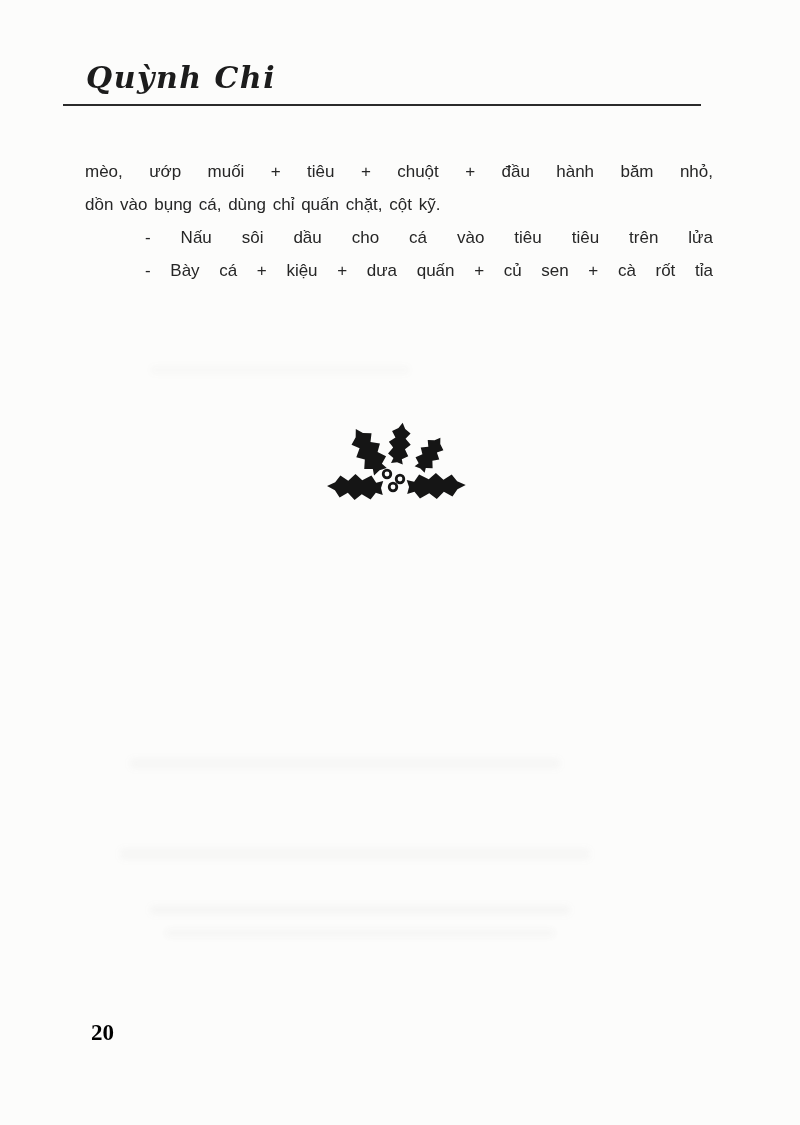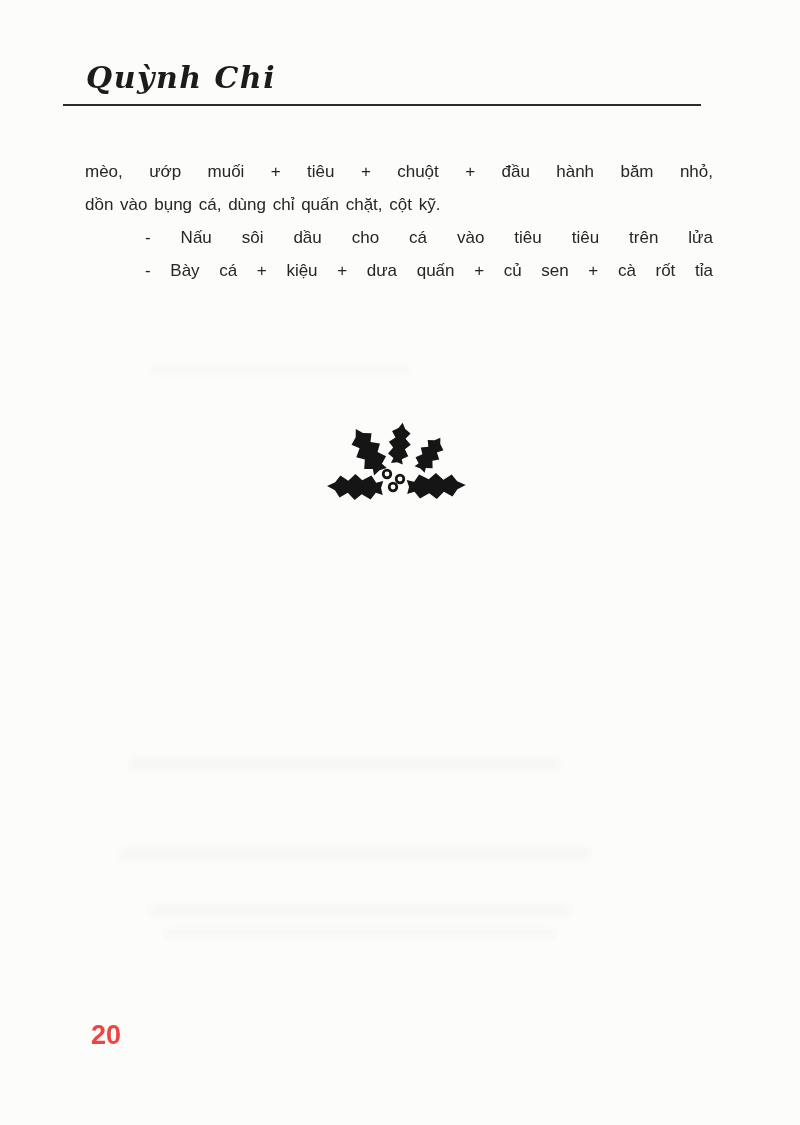--- a/index.html
+++ b/index.html
@@ -59,24 +59,24 @@
     top: 419px;
     width: 148px;
     height: 88px;
   }
 
   
   .page-number {
     position: absolute;
     left: 91px;
     top: 1020px;
-    font-family: Liberation Sans, sans-serif;
+    font-family: Liberation Serif, serif;
     font-weight: 700;
-    font-size: 27px;
-    color: #ef4444;
+    font-size: 23px;
+    color: #000000;
   }
 
   
   .smudge {
     position: absolute;
     background: rgba(110, 110, 110, 0.045);
     filter: blur(3px);
     border-radius: 4px;
     pointer-events: none;
   }

